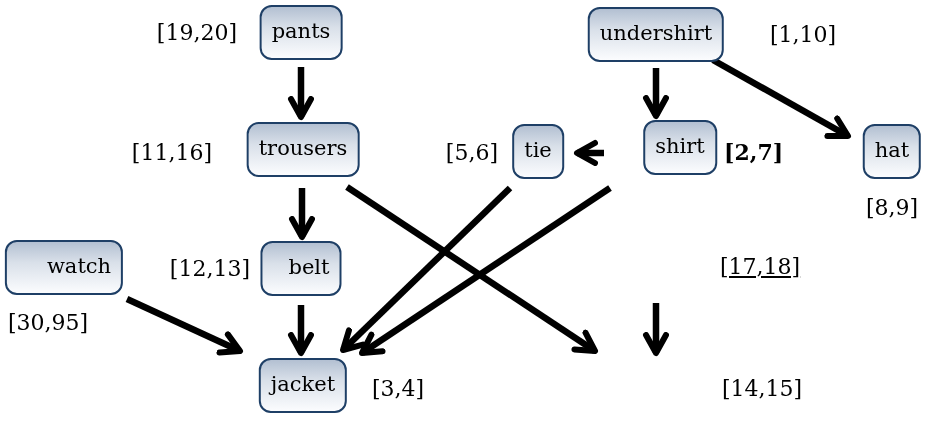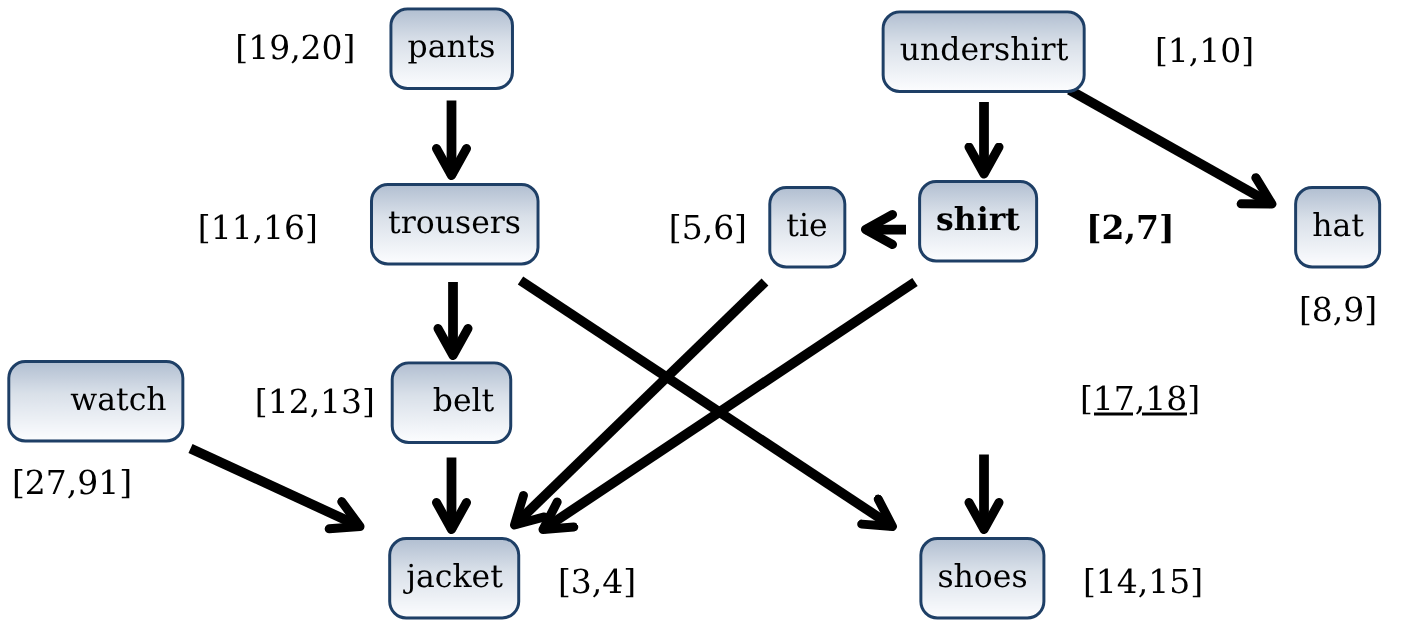--- a/index.html
+++ b/index.html
@@ -22,21 +22,21 @@
   .tlabel {
     position:absolute; font-size:22px; line-height:40px; white-space:nowrap;
   }
   .anchor-right { transform:translateX(-100%); }
   .anchor-center { transform:translateX(-50%); }
   
   #n-pants      { left:301px; top:5px; }
   #n-undershirt { left:656px; top:7px; }
   #n-trousers   { left:303px; top:122px; }
   #n-tie        { left:538px; top:124px; }
-  #n-shirt      { left:652px; top:120px;font-weight:bold; }
+  #n-shirt      { left:680px; top:120px; }
   #n-hat        { left:892px; top:124px; }
   #n-watch      { left:64px;  top:240px;padding-left:40px; }
   #n-belt       { left:301px; top:241px;padding-left:26px; }
   #n-socks      { left:656px; top:241px; }
   #n-jacket     { left:303px; top:358px; }
   #n-shoes      { left:655px; top:358px; }
   
   #t-pants      { left:237px; top:13px; }
   #t-undershirt { left:770px; top:15px; }
   #t-trousers   { left:212px; top:133px; }
@@ -75,27 +75,26 @@
 
   <div class="node" id="n-pants">pants</div>
   <div class="node" id="n-undershirt">undershirt</div>
   <div class="node" id="n-trousers">trousers</div>
   <div class="node" id="n-tie">tie</div>
   <div class="node" id="n-shirt">shirt</div>
   <div class="node" id="n-hat">hat</div>
   <div class="node" id="n-watch">watch</div>
   <div class="node" id="n-belt">belt</div>
   <div class="node" id="n-jacket">jacket</div>
-  <div class="node" id="n-shoes">shoes</div>
 
   <div class="tlabel anchor-right" id="t-pants">[19,20]</div>
   <div class="tlabel" id="t-undershirt">[1,10]</div>
   <div class="tlabel anchor-right" id="t-trousers">[11,16]</div>
   <div class="tlabel anchor-right" id="t-tie">[5,6]</div>
   <div class="tlabel" id="t-shirt">[2,7]</div>
   <div class="tlabel anchor-center" id="t-hat">[8,9]</div>
-  <div class="tlabel" id="t-watch">[27,91]</div>
+  <div class="tlabel" id="t-watch">[30,95]</div>
   <div class="tlabel anchor-right" id="t-belt">[12,13]</div>
   <div class="tlabel" id="t-socks">[17,18]</div>
   <div class="tlabel" id="t-jacket">[3,4]</div>
   <div class="tlabel" id="t-shoes">[14,15]</div>
 
 </div>
 
 </body></html>

